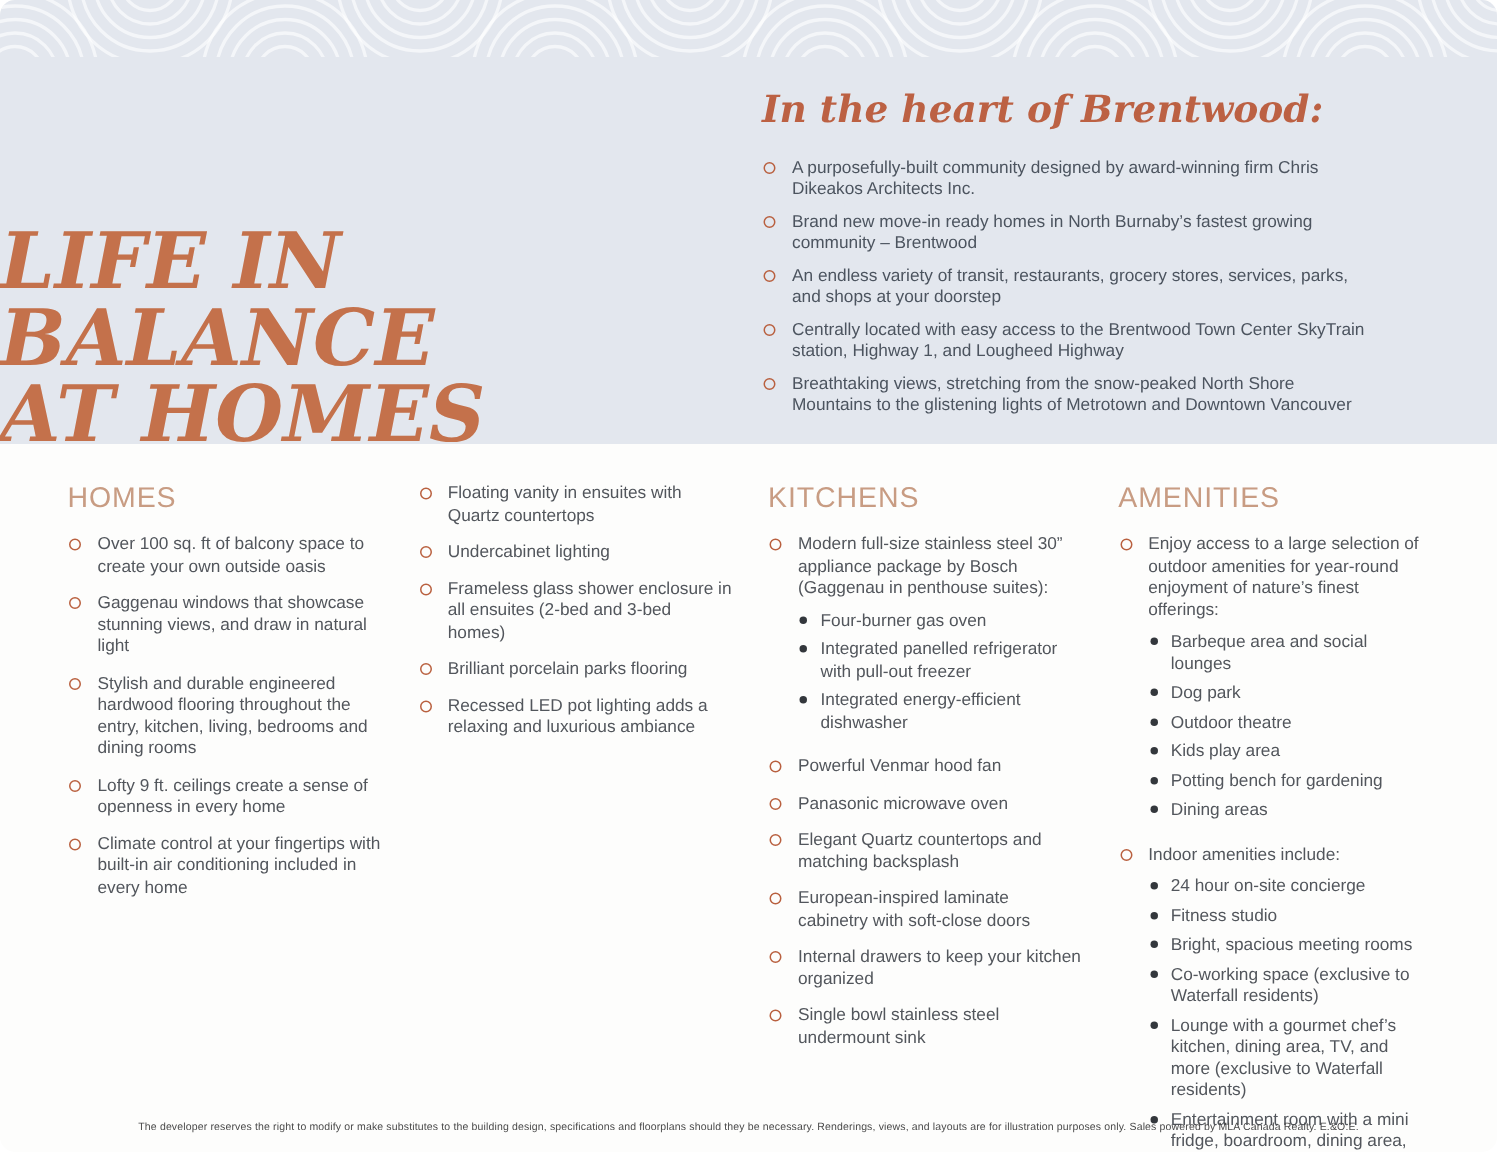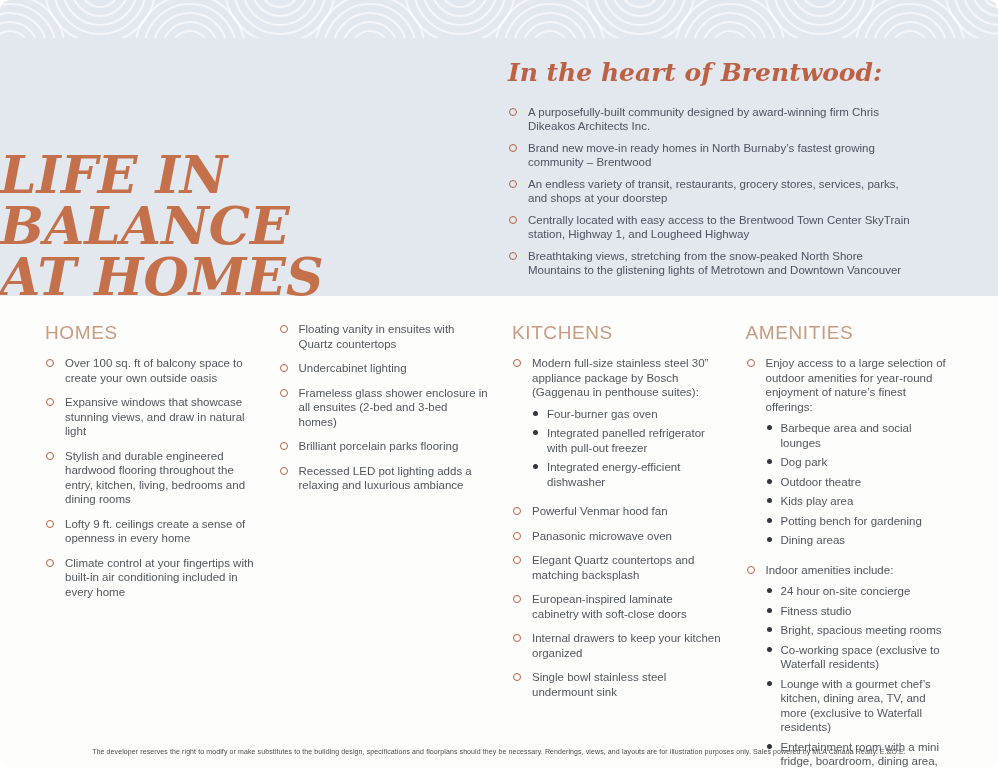--- a/index.html
+++ b/index.html
@@ -173,21 +173,21 @@
   <main class="columns">
       <section class="col">
         <h2 class="col-heading">HOMES</h2>
         <ul class="col-list">
           <li class="bullet-item">
             <span class="o-marker"></span>
             <span class="bullet-text">Over 100 sq. ft of balcony space to create your own outside oasis</span>
           </li>
           <li class="bullet-item">
             <span class="o-marker"></span>
-            <span class="bullet-text">Expansive windows that showcase stunning views, and draw in natural light</span>
+            <span class="bullet-text">Gaggenau windows that showcase stunning views, and draw in natural light</span>
           </li>
           <li class="bullet-item">
             <span class="o-marker"></span>
             <span class="bullet-text">Stylish and durable engineered hardwood flooring throughout the entry, kitchen, living, bedrooms and dining rooms</span>
           </li>
           <li class="bullet-item">
             <span class="o-marker"></span>
             <span class="bullet-text">Lofty 9 ft. ceilings create a sense of openness in every home</span>
           </li>
           <li class="bullet-item">

